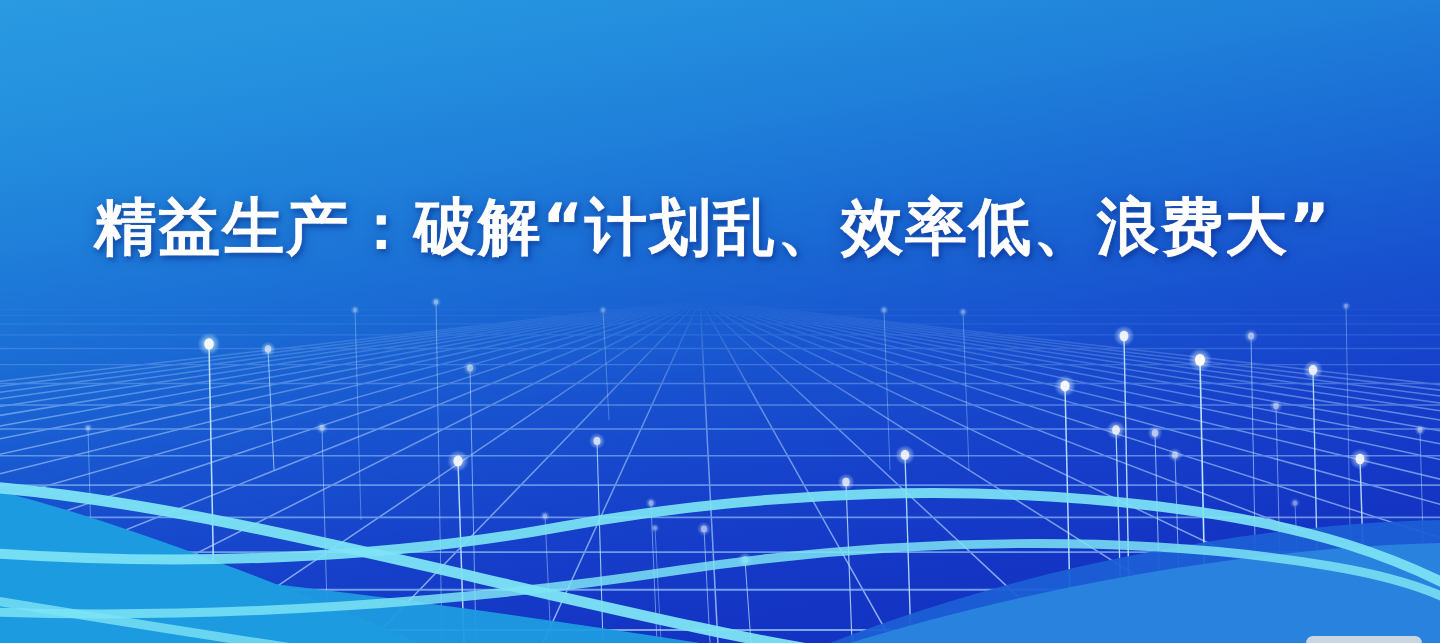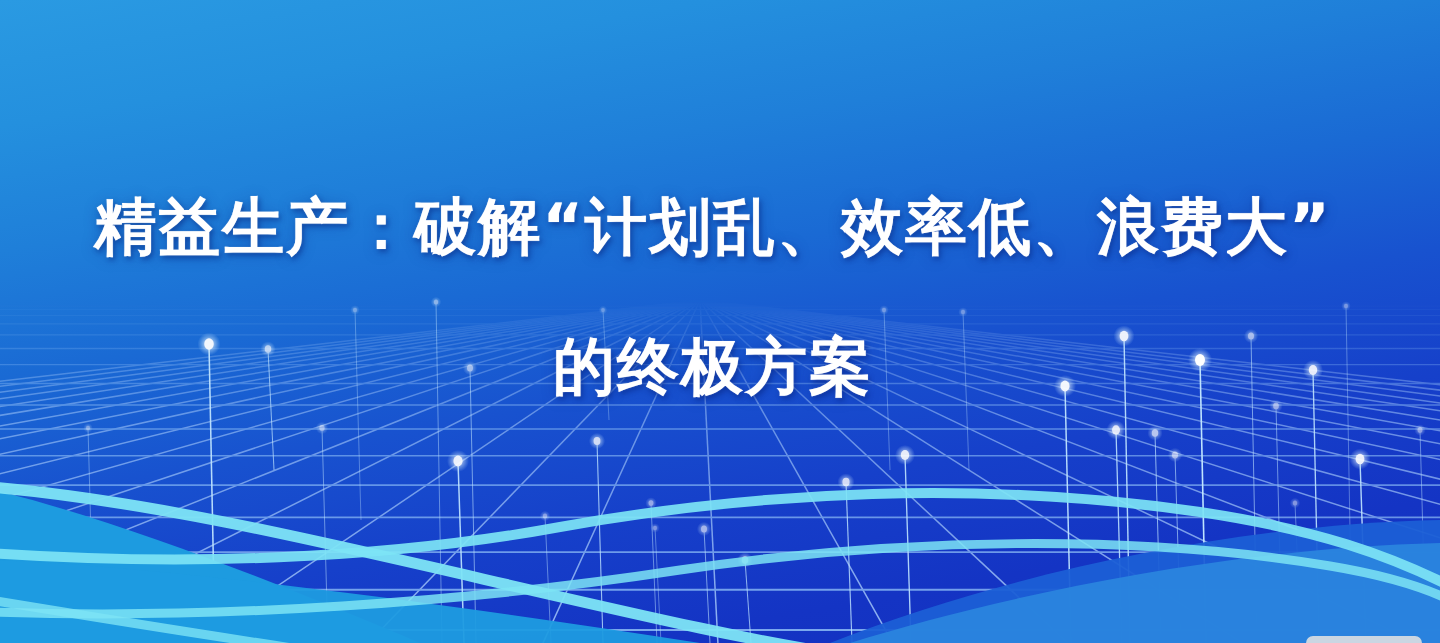--- a/index.html
+++ b/index.html
@@ -343,18 +343,17 @@
     <path d="M -10 560 C 160 566 420 600 700 643 L -10 643 Z" fill="#1d9be0" opacity="0.95"></path>
 
     <path d="M -10 487 C 200 505 430 570 700 628 C 960 684 1220 700 1450 676" fill="none" stroke="#7de4f5" stroke-width="11" stroke-linecap="round" opacity="0.95"></path>
     <path d="M -10 553 C 180 566 380 560 560 527 C 760 491 980 480 1200 512 C 1320 530 1390 556 1450 586" fill="none" stroke="#7de4f5" stroke-width="10" stroke-linecap="round" opacity="0.92"></path>
     <path d="M -10 612 C 220 620 470 602 680 570 C 900 537 1140 534 1330 566 C 1390 576 1425 588 1450 600" fill="none" stroke="#7de4f5" stroke-width="9" stroke-linecap="round" opacity="0.85"></path>
     <path d="M -10 600 C 160 628 360 660 520 680" fill="none" stroke="#7de4f5" stroke-width="9" stroke-linecap="round" opacity="0.8"></path>
   </svg>
 
   <div id="title-block">
     <div class="title-line" id="title-line-1">精益生产：破解“计划乱、效率低、浪费大”</div>
-    <div class="title-line" id="title-line-2">的终极方案</div>
   </div>
 
   <div id="corner-chip"></div>
 
 </div>
 
 </body></html>

